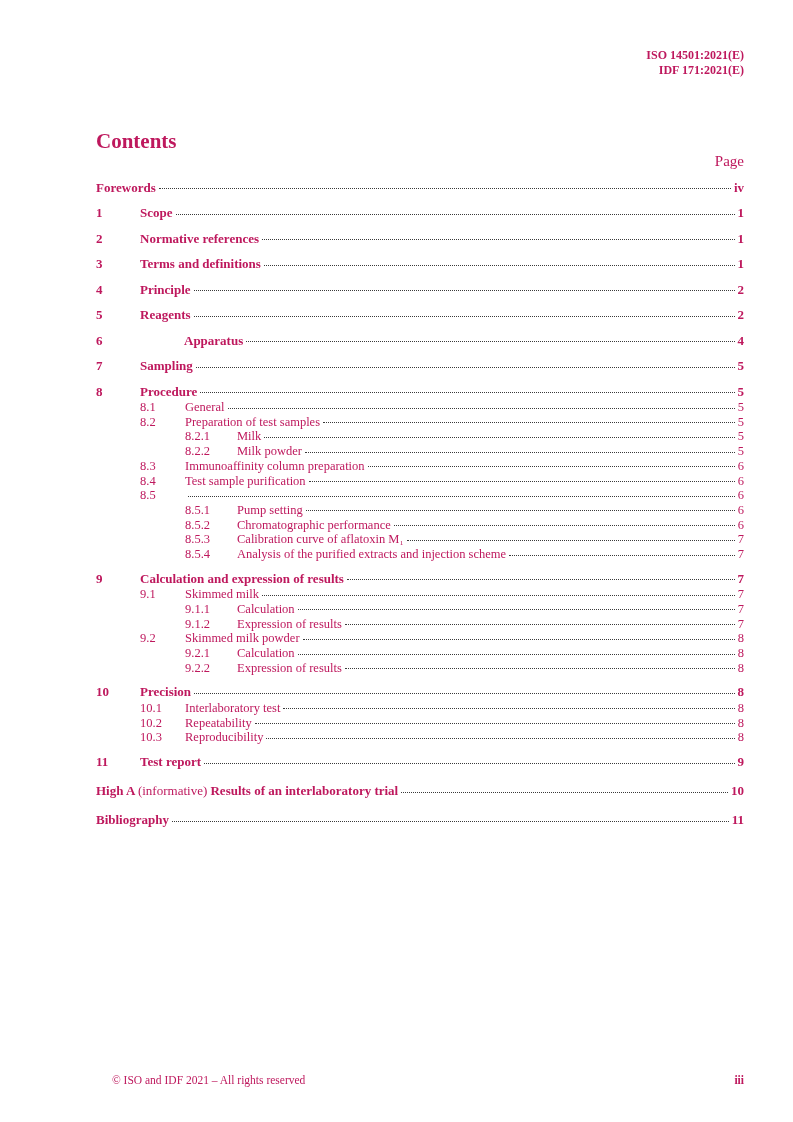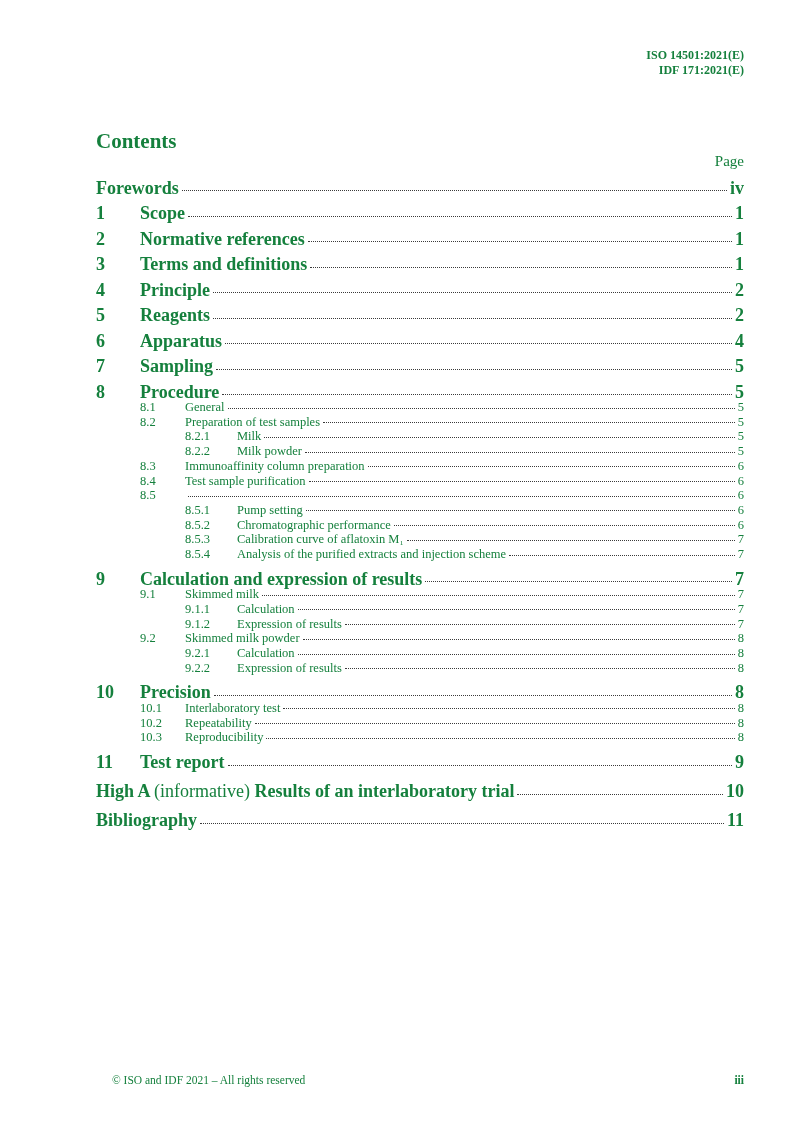--- a/index.html
+++ b/index.html
@@ -2,21 +2,21 @@
 <html><head>
 <meta charset="utf-8">
 <style>
   html, body { margin: 0; padding: 0; background: #ffffff; }
   .page {
     position: relative;
     width: 793px;
     height: 1122px;
     background: #ffffff;
     font-family: "Liberation Serif", "DejaVu Serif", serif;
-    color: #15803d;
+    color: #be185d;
     box-sizing: border-box;
     padding: 48px 49px 0 96px;
     overflow: hidden;
   }
   .doc-header {
     text-align: right;
     font-weight: bold;
     font-size: 12px;
     line-height: 14.5px;
   }
@@ -29,21 +29,21 @@
   .title-row h1 { margin: 0; font-size: 21px; line-height: 23px; font-weight: bold; }
   .page-label { font-size: 15px; line-height: 13px; padding-bottom: 2px; margin-top: 42px; }
   .toc { margin-top: 9px; }
   .toc-row {
     display: flex;
     align-items: baseline;
     font-size: 12.5px;
     line-height: 14.2px;
     margin-top: 0.5px;
   }
-  .toc-row.level-0 { font-size: 18px; line-height: 16px; margin-top: 9.5px; }
+  .toc-row.level-0 { font-size: 13px; line-height: 16px; margin-top: 9.5px; }
   .toc-row.gap-lg { margin-top: 13px; }
   .toc-row.bold { font-weight: bold; }
   .toc-num { flex: 0 0 auto; }
   .level-0 .toc-num { width: 44px; }
   .level-1 { padding-left: 44px; }
   .level-1 .toc-num { width: 45px; }
   .level-2 { padding-left: 89px; }
   .level-2 .toc-num { width: 52px; }
   .toc-label { flex: 0 1 auto; white-space: nowrap; }
   .toc-dots {
@@ -120,21 +120,21 @@
 
   <div class="toc-row level-0 bold">
     <span class="toc-num">5</span>
     <span class="toc-label"><span style="font-weight: bold;">Reagents</span></span>
     <span class="toc-dots"></span>
     <span class="toc-page">2</span>
   </div>
 
   <div class="toc-row level-0 bold">
     <span class="toc-num">6</span>
-    <span class="toc-label"><span style="font-weight: bold;">Apparatus</span></span>
+    <span class="toc-label"><span style="font-weight: bold; margin-left: 44px;">Apparatus</span></span>
     <span class="toc-dots"></span>
     <span class="toc-page">4</span>
   </div>
 
   <div class="toc-row level-0 bold">
     <span class="toc-num">7</span>
     <span class="toc-label"><span style="font-weight: bold;">Sampling</span></span>
     <span class="toc-dots"></span>
     <span class="toc-page">5</span>
   </div>

